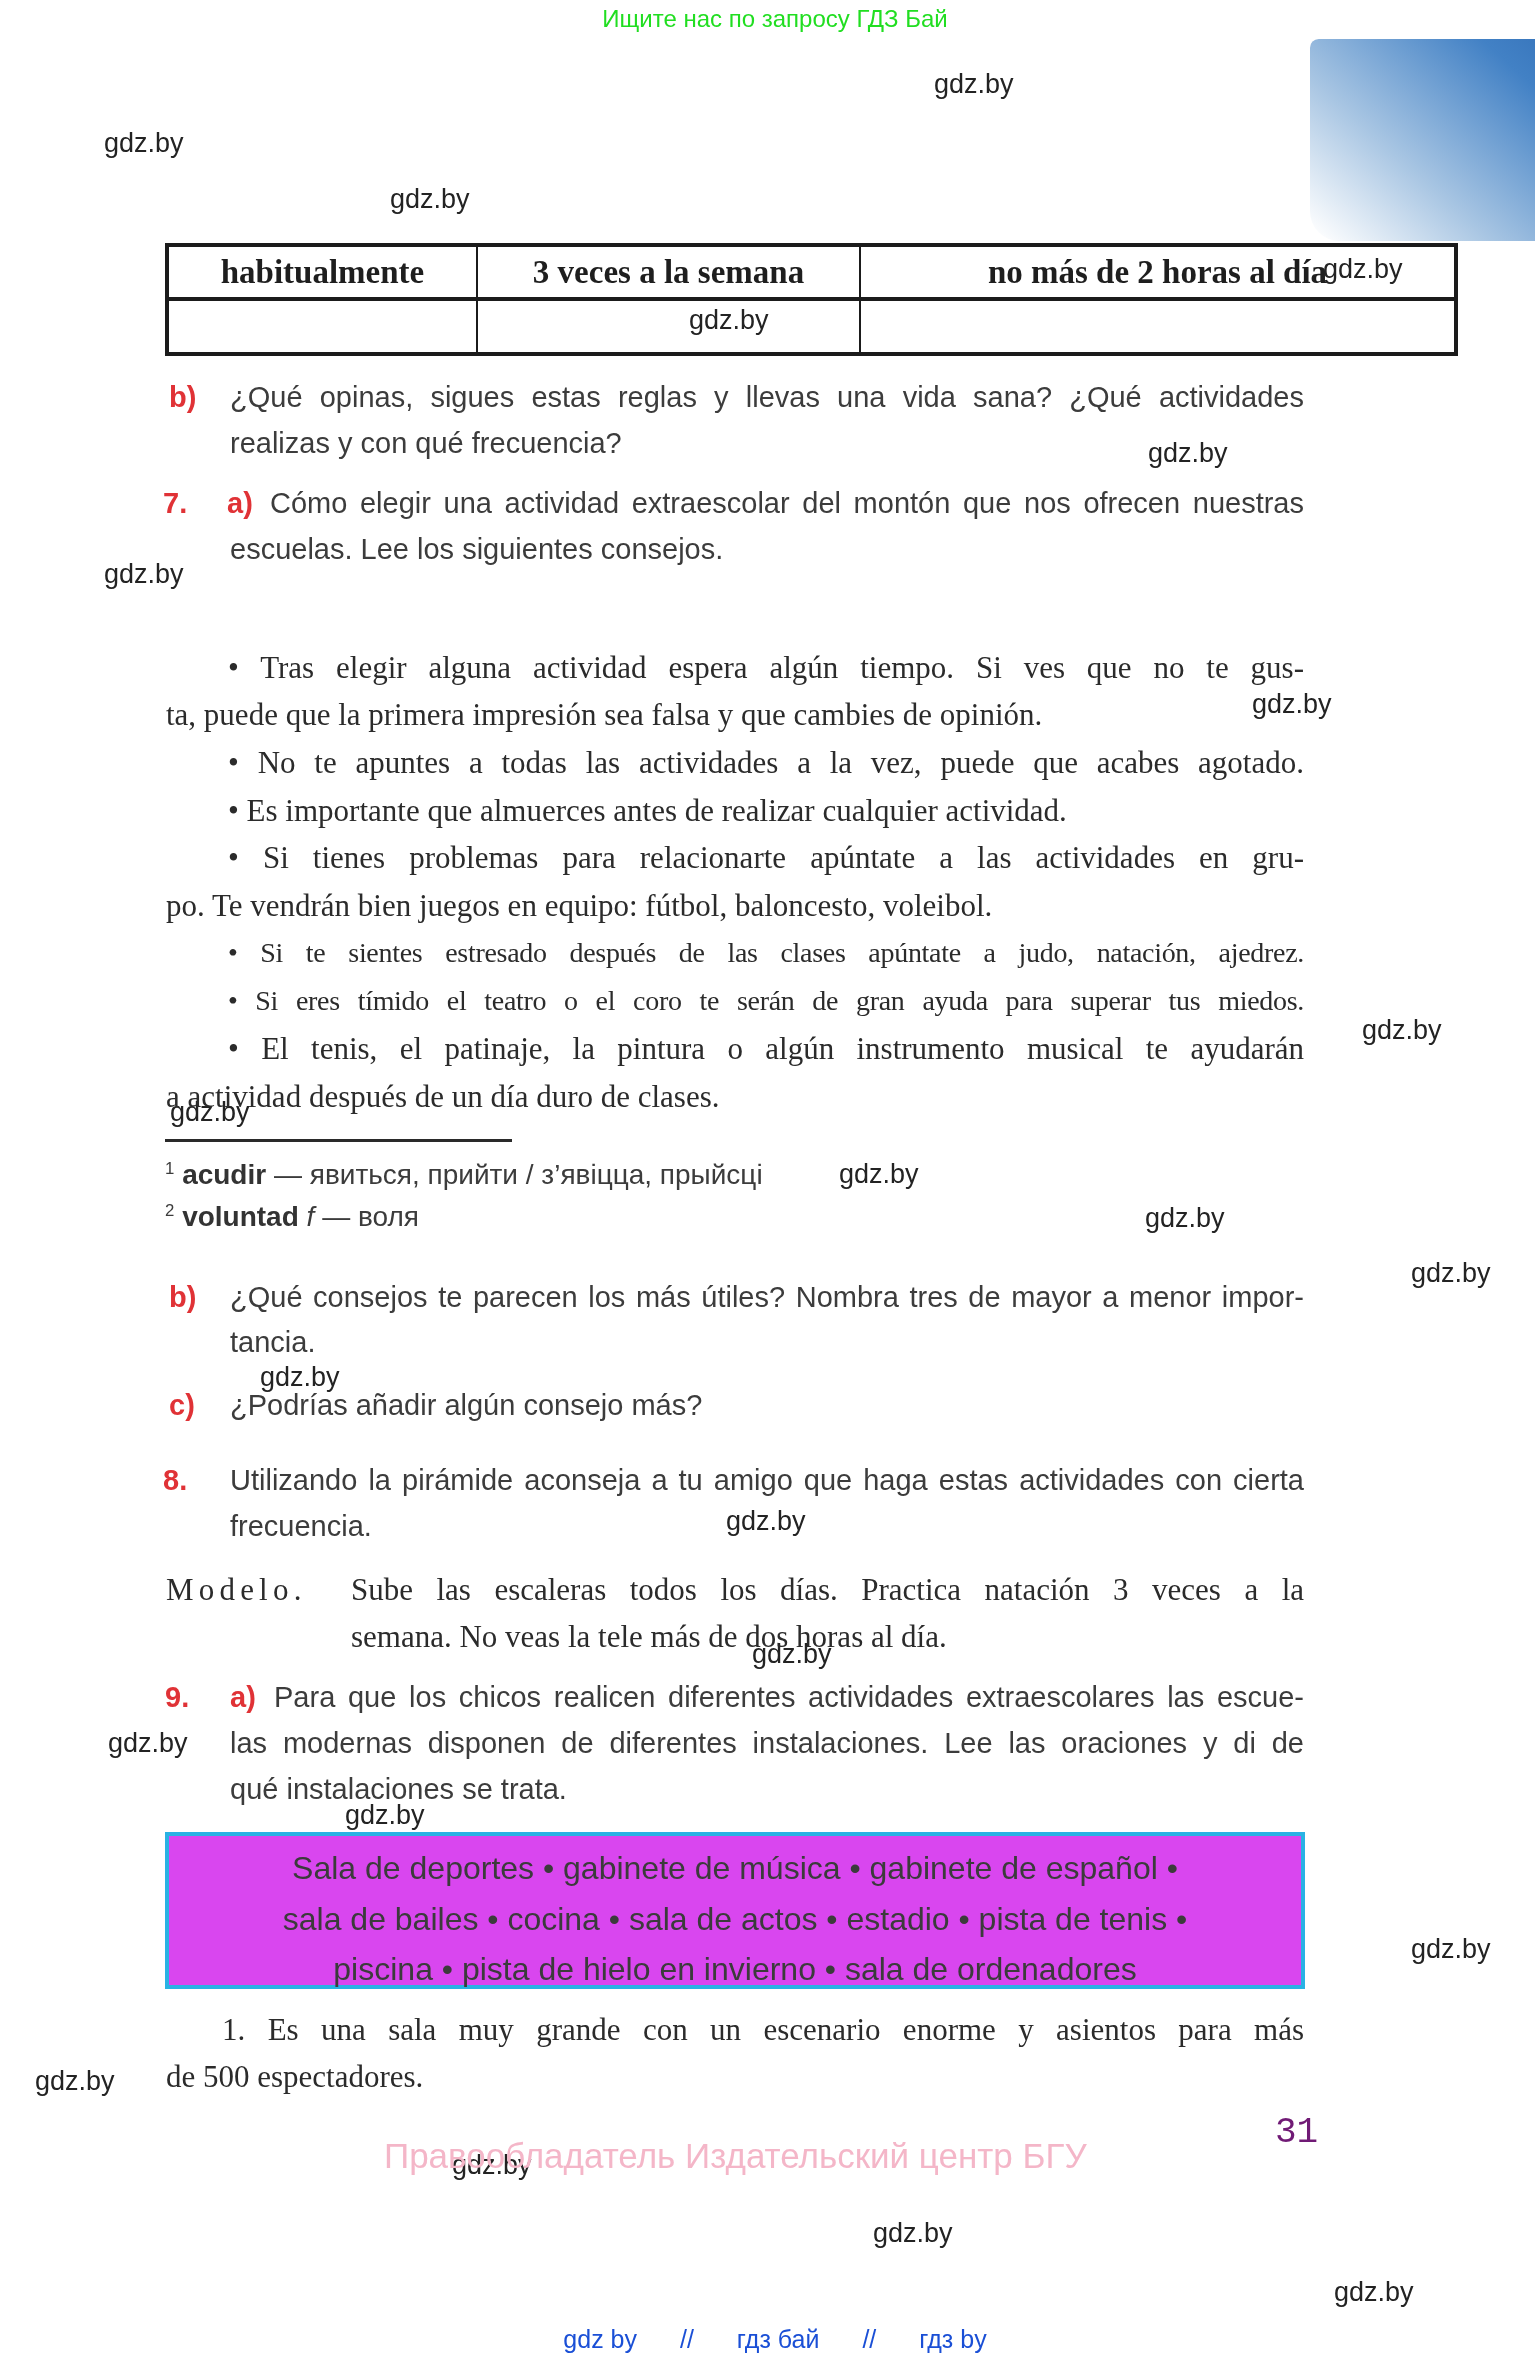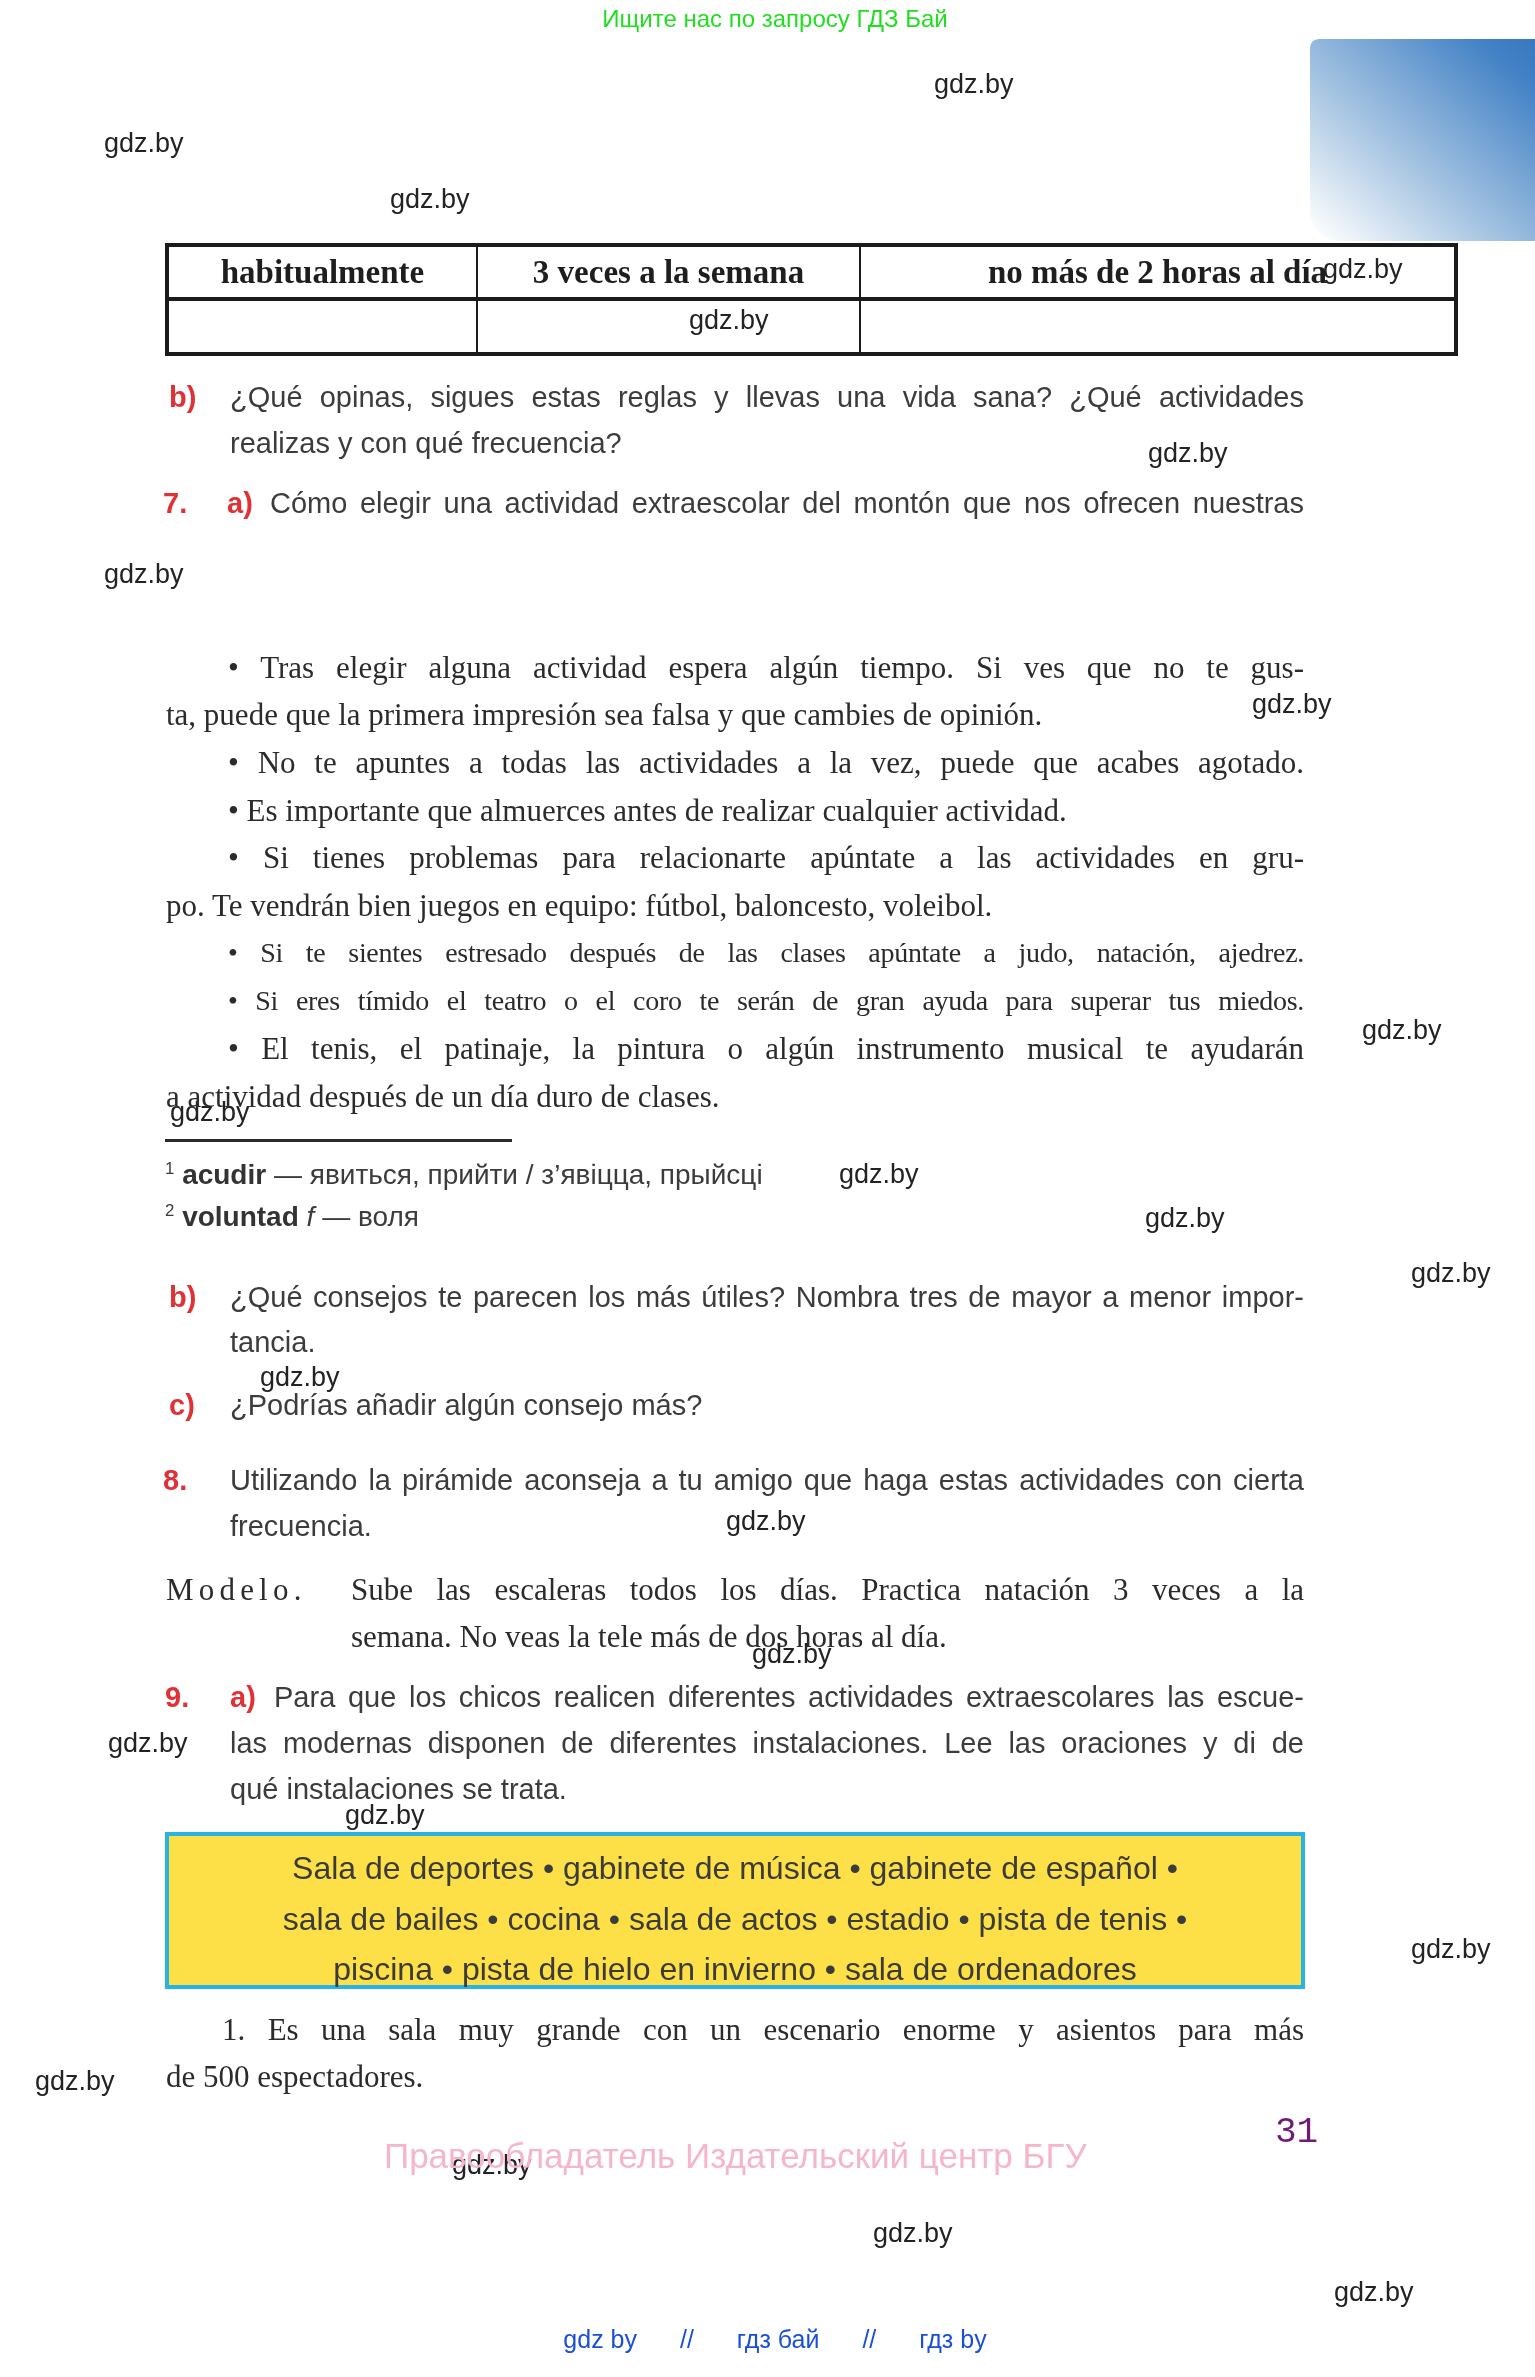--- a/index.html
+++ b/index.html
@@ -23,21 +23,21 @@
   table.freq th{border-bottom:4.3px solid #1b1b1b;height:48px;text-align:center;vertical-align:middle;
           font-family:"Liberation Serif",serif;font-weight:bold;font-size:33px;color:#1e1e1e;}
   table.freq td{height:49px;}
   .c1{width:305px;}.c2{width:379px;}
   .sep{position:absolute;left:165px;top:1139px;width:347px;height:2.6px;background:#2a2a2a;}
   .fn{font-size:28px;color:#3c3c3c;}
   .fn b{color:#333;}
   sup{font-size:0.6em;}
   .modlabel{letter-spacing:5.2px;}
   .facbox{position:absolute;left:165px;top:1832px;width:1140px;height:157px;box-sizing:border-box;
-          border:4.3px solid #29b2e4;background:#fde047;}
+          border:4.3px solid #29b2e4;background:#d946ef;}
   .facline{position:absolute;left:0;right:0;text-align:center;
           font-family:"Liberation Sans",sans-serif;font-size:32px;color:#3b3b3b;white-space:nowrap;}
   .copyright{position:absolute;left:384px;top:2111px;font-size:35px;color:#f4b6c8;
           font-family:"Liberation Sans",sans-serif;white-space:nowrap;margin-top:25px;}
   .pagenum{position:absolute;left:1275px;top:2112px;font-family:Liberation Mono, monospace;
           font-size:36px;color:#701a75;}
   .links{position:absolute;left:0;right:0;top:2325px;text-align:center;font-size:25px;
           color:#1a4fd6;font-family:"Liberation Sans",sans-serif;}
   .links span{margin:0 18px;}
 </style>
@@ -91,20 +91,21 @@
     </tbody>
   </table>
 
   <span class="line sans red" style="left:169px;top:381px">b)</span>
   <div class="jline sans" style="left:230px;top:381px;width:1074px">¿Qué opinas, sigues estas reglas y llevas una vida sana? ¿Qué actividades</div>
   <div class="line sans" style="left:230px;top:427px">realizas y con qué frecuencia?</div>
 
   <span class="line sans red" style="left:163px;top:487px">7.</span>
   <span class="line sans red" style="left:227px;top:487px">a)</span>
   <div class="jline sans" style="left:270px;top:487px;width:1034px">Cómo elegir una actividad extraescolar del montón que nos ofrecen nuestras</div>
+  <div class="line sans" style="left:230px;top:533px">escuelas. Lee los siguientes consejos.</div>
 
   <div class="jline serif" style="left:228px;top:650px;width:1076px">• Tras elegir alguna actividad espera algún tiempo. Si ves que no te gus-</div>
   <div class="line serif" style="left:166px;top:697px">ta, puede que la primera impresión sea falsa y que cambies de opinión.</div>
   <div class="jline serif" style="left:228px;top:745px;width:1076px">• No te apuntes a todas las actividades a la vez, puede que acabes agotado.</div>
   <div class="line serif" style="left:228px;top:793px">• Es importante que almuerces antes de realizar cualquier actividad.</div>
   <div class="jline serif" style="left:228px;top:840px;width:1076px">• Si tienes problemas para relacionarte apúntate a las actividades en gru-</div>
   <div class="line serif" style="left:166px;top:888px">po. Te vendrán bien juegos en equipo: fútbol, baloncesto, voleibol.</div>
   <div class="jline serif cond" style="left:228px;top:937px;width:1076px">• Si te sientes estresado después de las clases apúntate a judo, natación, ajedrez.</div>
   <div class="jline serif cond" style="left:228px;top:985px;width:1076px">• Si eres tímido el teatro o el coro te serán de gran ayuda para superar tus miedos.</div>
   <div class="jline serif" style="left:228px;top:1031px;width:1076px">• El tenis, el patinaje, la pintura o algún instrumento musical te ayudarán</div>

